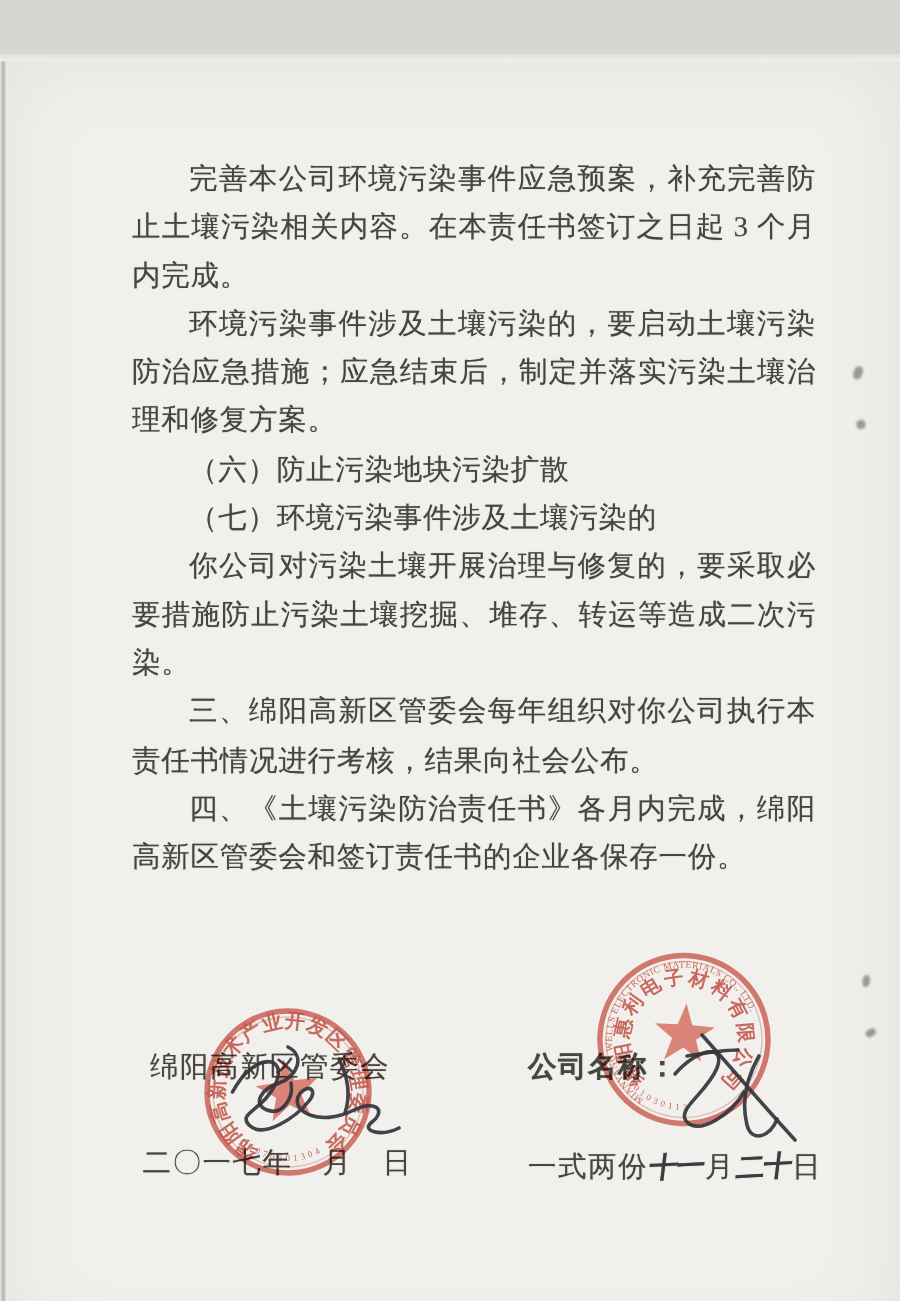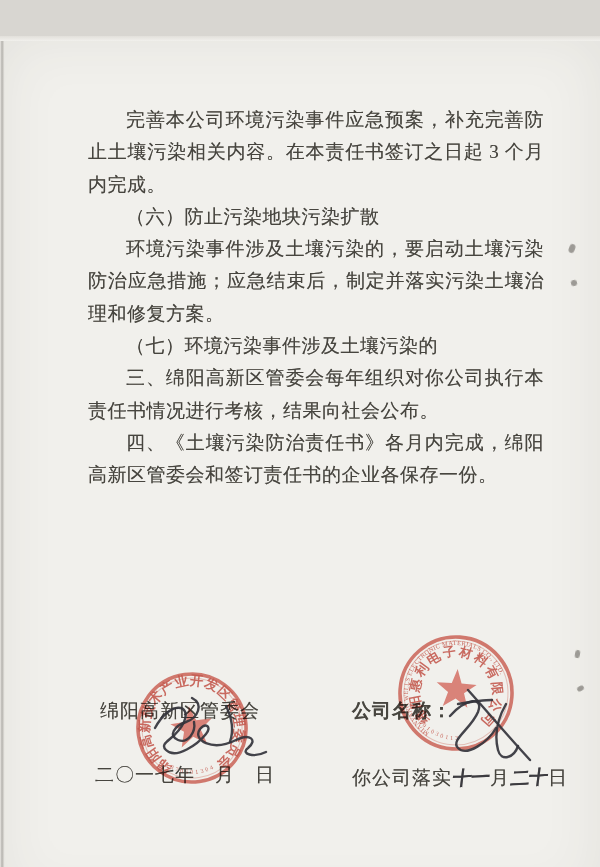--- a/index.html
+++ b/index.html
@@ -72,32 +72,33 @@
   <div class="scan-edge-top"></div>
   <div class="scan-edge-bottom"></div>
   <div class="desk-corner"></div>
   <div class="smudge smudge-1"></div>
   <div class="smudge smudge-2"></div>
   <div class="smudge smudge-3"></div>
   <div class="smudge smudge-4"></div>
 
   <div class="doc-body">
     <p>完善本公司环境污染事件应急预案，补充完善防止土壤污染相关内容。在本责任书签订之日起 3 个月内完成。</p>
+    <p>环境污染事件涉及土壤污染的，要启动土壤污染防治应急措施；应急结束后，制定并落实污染土壤治理和修复方案。</p>
     <p>（六）防止污染地块污染扩散</p>
-    <p>环境污染事件涉及土壤污染的，要启动土壤污染防治应急措施；应急结束后，制定并落实污染土壤治理和修复方案。</p>
     <p>（七）环境污染事件涉及土壤污染的</p>
+    <p>你公司对污染土壤开展治理与修复的，要采取必要措施防止污染土壤挖掘、堆存、转运等造成二次污染。</p>
     <p>三、绵阳高新区管委会每年组织对你公司执行本责任书情况进行考核，结果向社会公布。</p>
     <p>四、《土壤污染防治责任书》各月内完成，绵阳高新区管委会和签订责任书的企业各保存一份。</p>
   </div>
 
   <div class="sig-label org-left">绵阳高新区管委会</div>
   <div class="sig-label company-label">公司名称：</div>
   <div class="sig-label date-left">二〇一七年　月　日</div>
   <div class="sig-label date-right">
-    <span>你公司落实</span><span class="fill-hand">十一</span><span>月</span><span class="fill-hand">二十</span><span>日</span>
+    <span>一式两份</span><span class="fill-hand">十一</span><span>月</span><span class="fill-hand">二十</span><span>日</span>
   </div>
 
   <svg class="seal seal-left" width="140" height="140" viewBox="0 0 140 140">
     <circle class="ring" cx="70" cy="70" r="54"></circle>
     <circle class="ring2" cx="70" cy="70" r="50"></circle>
     <defs>
       <path id="sealLeftArc" d="M45.3,105.2 A43,43 0 1 1 88.2,109" fill="none"></path>
       <path id="sealLeftCode" d="M34.8,99.6 A46,46 0 0 0 105.2,99.6" fill="none"></path>
     </defs>
     <polygon class="star" points="70,48 75.2,62.9 90.9,63.2 78.4,72.7 82.9,87.8 70,78.8 57.1,87.8 61.6,72.7 49.1,63.2 64.8,62.9"></polygon>

